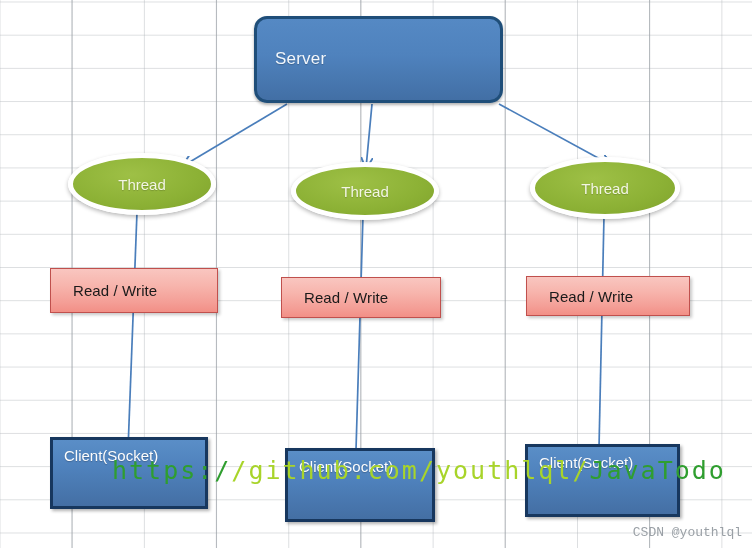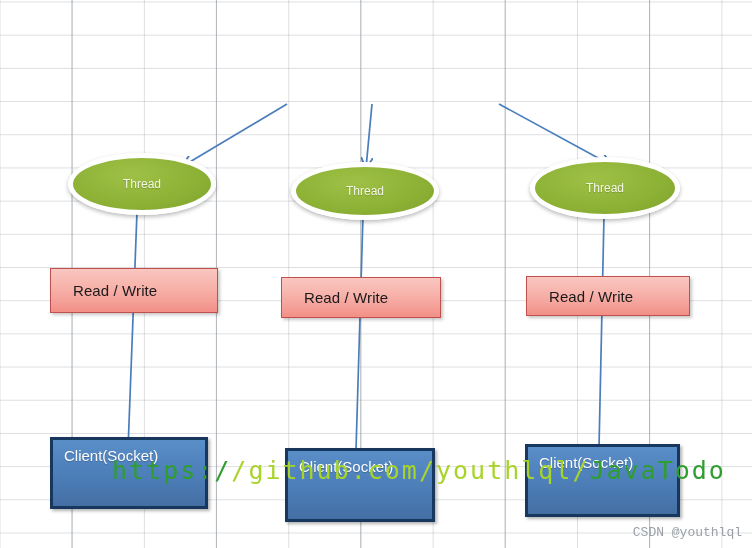--- a/index.html
+++ b/index.html
@@ -68,21 +68,21 @@
     border-radius: 50%;
     background: radial-gradient(ellipse at 42% 32%, #9ec046 0%, #8cb135 60%, #7fa22c 100%);
     border: 5px solid #ffffff;
     box-shadow: 0 2px 4px rgba(0,0,0,0.28);
     display: flex;
     align-items: center;
     justify-content: center;
   }
   .thread-label {
     color: #f3f6e4;
-    font-size: 12px;
+    font-size: 15px;
     text-shadow: 0 1px 1px rgba(0,0,0,0.18);
   }
   .rw-box {
     background: linear-gradient(to bottom, #f9c6c0 0%, #f7b4ac 40%, #f49e96 78%, #f28f86 100%);
     border: 1px solid #c0504d;
     box-shadow: 2px 2px 3px rgba(0,0,0,0.22);
     display: flex;
     align-items: center;
   }
   .rw-label {
@@ -146,20 +146,23 @@
 
     <path d="M 287 104 L 183 166" fill="none" stroke="#4a7ebb" stroke-width="1.7" marker-end="url(#arrow)"></path>
     <path d="M 372 104 L 366 168" fill="none" stroke="#4a7ebb" stroke-width="1.7" marker-end="url(#arrow)"></path>
     <path d="M 499 104 L 611 165" fill="none" stroke="#4a7ebb" stroke-width="1.7" marker-end="url(#arrow)"></path>
 
     <path d="M 137 212 L 128 450" fill="none" stroke="#4a7ebb" stroke-width="1.7"></path>
     <path d="M 363 216 L 356 450" fill="none" stroke="#4a7ebb" stroke-width="1.7"></path>
     <path d="M 604 216 L 599 448" fill="none" stroke="#4a7ebb" stroke-width="1.7"></path>
   </svg>
 
+  <div class="node server-box">
+    <span class="server-label">Server</span>
+  </div>
 
   <div class="node thread-ellipse" style="left:68px; top:153px; width:148px; height:62px;">
     <span class="thread-label">Thread</span>
   </div>
   <div class="node thread-ellipse" style="left:291px; top:162px; width:148px; height:58px;">
     <span class="thread-label">Thread</span>
   </div>
   <div class="node thread-ellipse" style="left:530px; top:157px; width:150px; height:62px;">
     <span class="thread-label">Thread</span>
   </div>

